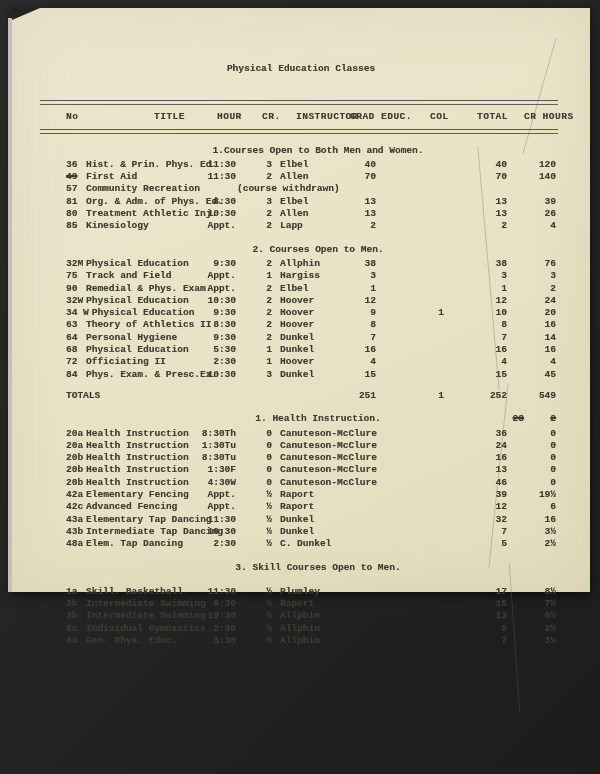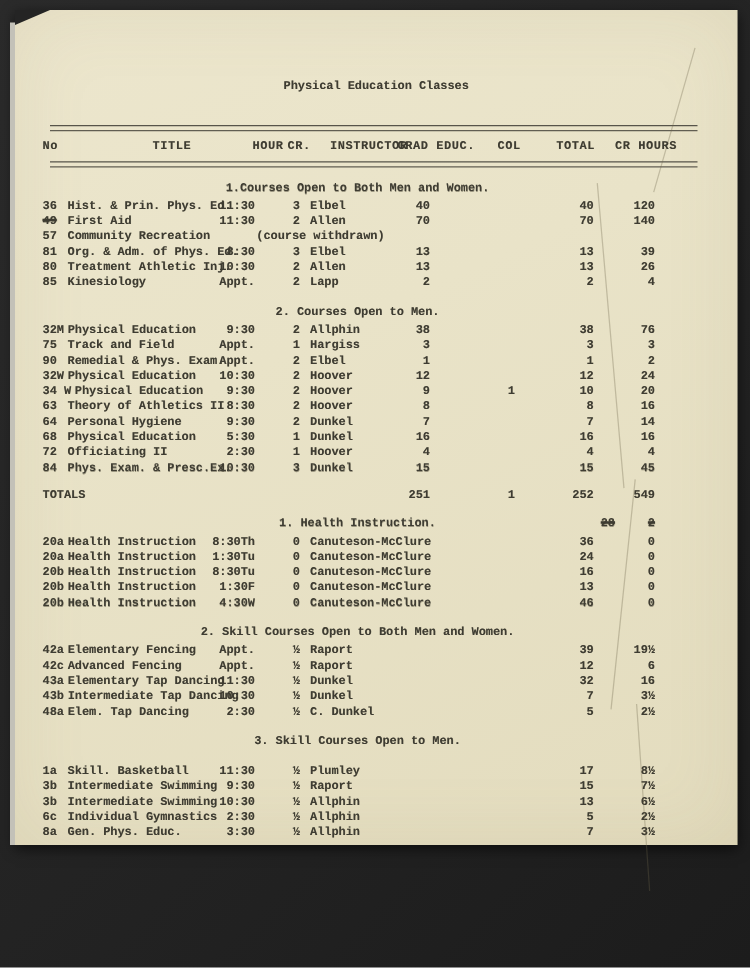--- a/index.html
+++ b/index.html
@@ -2,21 +2,21 @@
 <html><head>
 <meta charset="utf-8">
 <style>
   html,body{margin:0;padding:0;}
   body{
     width:600px;height:774px;position:relative;overflow:hidden;
     background:linear-gradient(135deg,#2b2b2b 0%,#232323 55%,#1c1c1c 100%);
     font-family:"Liberation Mono","DejaVu Sans Mono",monospace;
   }
   .paper{
-    position:absolute;left:12px;top:8px;width:578px;height:668px;
+    position:absolute;left:12px;top:8px;width:578px;height:584px;
     background:linear-gradient(155deg,#ece6cd 0%,#e9e3c8 40%,#e3dcbe 100%);
     box-shadow:0 3px 10px rgba(0,0,0,.6), inset 0 0 60px rgba(150,130,90,.12);
     color:#3e3c32;font-size:9.5px;font-weight:700;
     text-shadow:0.2px 0.3px 0.2px rgba(62,58,42,.45);
   }
   .paper::before{ 
     content:"";position:absolute;left:-4px;top:10px;bottom:0;width:4px;
     background:#c3c1b8;
   }
   .corner-notch{
@@ -31,24 +31,24 @@
 
   .title-block{margin:55px 0 0 0;line-height:12.3px;}
   .doc-title{text-align:center;}
   .doc-subtitle{margin-left:331px;}
 
   .rule{margin-left:28px;width:518px;height:3px;
         border-top:1px solid #57544a;border-bottom:1px solid #615e52;}
   .rule-1{margin-top:25px;}
   .rule-2{margin-top:5px;}
 
-  .content{margin-left:22px;width:490px;}
+  .content{margin-left:54px;width:490px;}
   .header-row{position:relative;height:12.3px;line-height:12.3px;margin-top:6px;}
   .hl{position:absolute;top:0;letter-spacing:.5px;white-space:nowrap;}
-  .hl-no{left:0;} .hl-title{left:88px;} .hl-hour{left:168px;} .hl-cr{left:196px;}
+  .hl-no{left:0;} .hl-title{left:88px;} .hl-hour{left:151px;} .hl-cr{left:196px;}
   .hl-instructor{left:230px;} .hl-grad{left:284px;} .hl-col{left:364px;}
   .hl-total{left:411px;text-align:center;} .hl-crh{left:458px;}
 
   .section-heading{
     position:relative;height:12.3px;line-height:12.3px;
     margin-top:11px;margin-bottom:2px;text-align:center;text-indent:14px;
     white-space:nowrap;
   }
   .extra-gap{margin-bottom:12px;}
   .struck{text-decoration:line-through;text-decoration-thickness:1.5px;}
@@ -337,21 +337,20 @@
         <span class="cell c-left"><span class="no-part">20b</span><span class="title-part">Health Instruction</span></span>
         <span class="cell c-hour">4:30W</span>
         <span class="cell c-cr">0</span>
         <span class="cell c-instructor">Canuteson-McClure</span>
         <span class="cell c-grad"></span>
         <span class="cell c-spacer"></span>
         <span class="cell c-col"></span>
         <span class="cell c-total">46</span>
         <span class="cell c-crh">0</span>
       </div>
-      <div class="section-heading"><span class="heading-text">2. Skill Courses Open to Both Men and Women.</span></div>
       <div class="trow">
         <span class="cell c-left"><span class="no-part">42a</span><span class="title-part">Elementary Fencing</span></span>
         <span class="cell c-hour">Appt.</span>
         <span class="cell c-cr">½</span>
         <span class="cell c-instructor">Raport</span>
         <span class="cell c-grad"></span>
         <span class="cell c-spacer"></span>
         <span class="cell c-col"></span>
         <span class="cell c-total">39</span>
         <span class="cell c-crh">19½</span>

